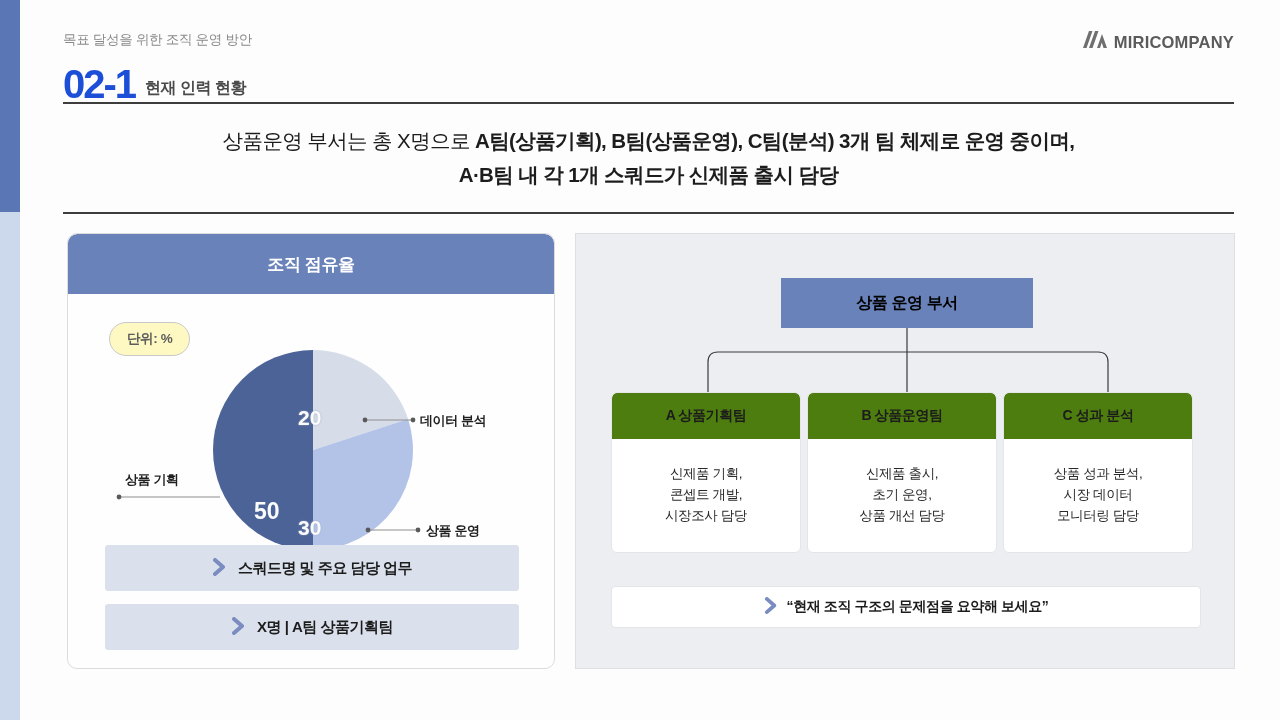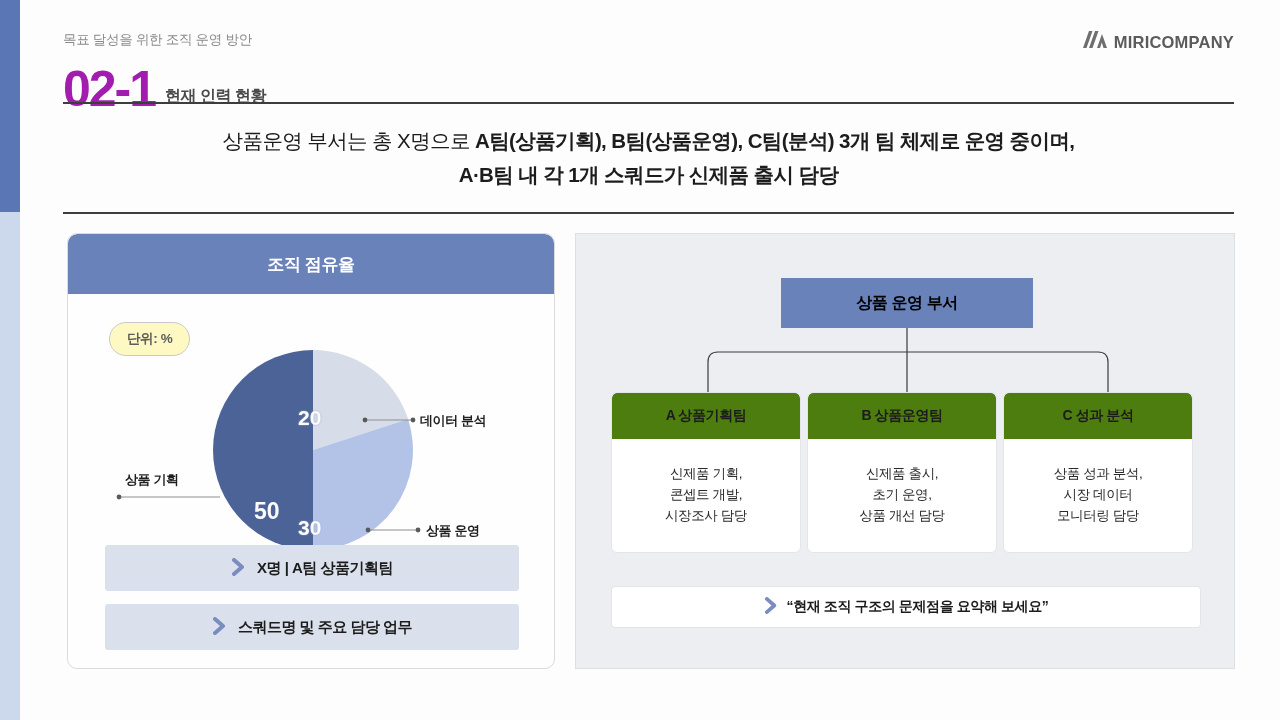--- a/index.html
+++ b/index.html
@@ -28,21 +28,21 @@
   .logo-mark { display: block; }
   .logo-text {
     font-size: 16.5px; font-weight: 700; color: #5b5b5b; letter-spacing: 0.2px;
   }
 
   .title-row {
     position: absolute; left: 63px; top: 64px;
     display: flex; align-items: baseline; gap: 10px;
   }
   .title-num {
-    font-size: 50px; font-weight: 700; color: #a21caf; letter-spacing: -2px;
+    font-size: 40px; font-weight: 700; color: #1d4ed8; letter-spacing: -2px;
     line-height: 1;
   }
   .title-sub {
     font-size: 16px; font-weight: 700; color: #4a4a4a; letter-spacing: -0.5px;
     position: relative; top: -5px;
   }
   .rule-top {
     position: absolute; left: 63px; top: 102px; width: 1171px; height: 2px;
     background: #3d3d3d;
   }
@@ -208,29 +208,29 @@
       <div style="position:absolute;left:186px;top:164px;font-size:23px;font-weight:700;color:#fbfbfb;margin-top:40px;">50</div>
     </div>
 
     <div class="bars">
       <div class="bar">
         <span class="chev">
           <svg width="16" height="18" viewBox="0 0 16 18" aria-hidden="true">
             <path d="M3,2 L11,9 L3,16" fill="none" stroke="#7b8cc0" stroke-width="4" stroke-linecap="round" stroke-linejoin="round"></path>
           </svg>
         </span>
-        <span>X명 | A팀 상품기획팀</span>
+        <span>스쿼드명 및 주요 담당 업무</span>
       </div>
       <div class="bar">
         <span class="chev">
           <svg width="16" height="18" viewBox="0 0 16 18" aria-hidden="true">
             <path d="M3,2 L11,9 L3,16" fill="none" stroke="#7b8cc0" stroke-width="4" stroke-linecap="round" stroke-linejoin="round"></path>
           </svg>
         </span>
-        <span>스쿼드명 및 주요 담당 업무</span>
+        <span>X명 | A팀 상품기획팀</span>
       </div>
     </div>
   </div>
 
   <div class="panel-right">
 
     <div class="node-root">
       <span>상품 운영 부서</span>
     </div>
 

